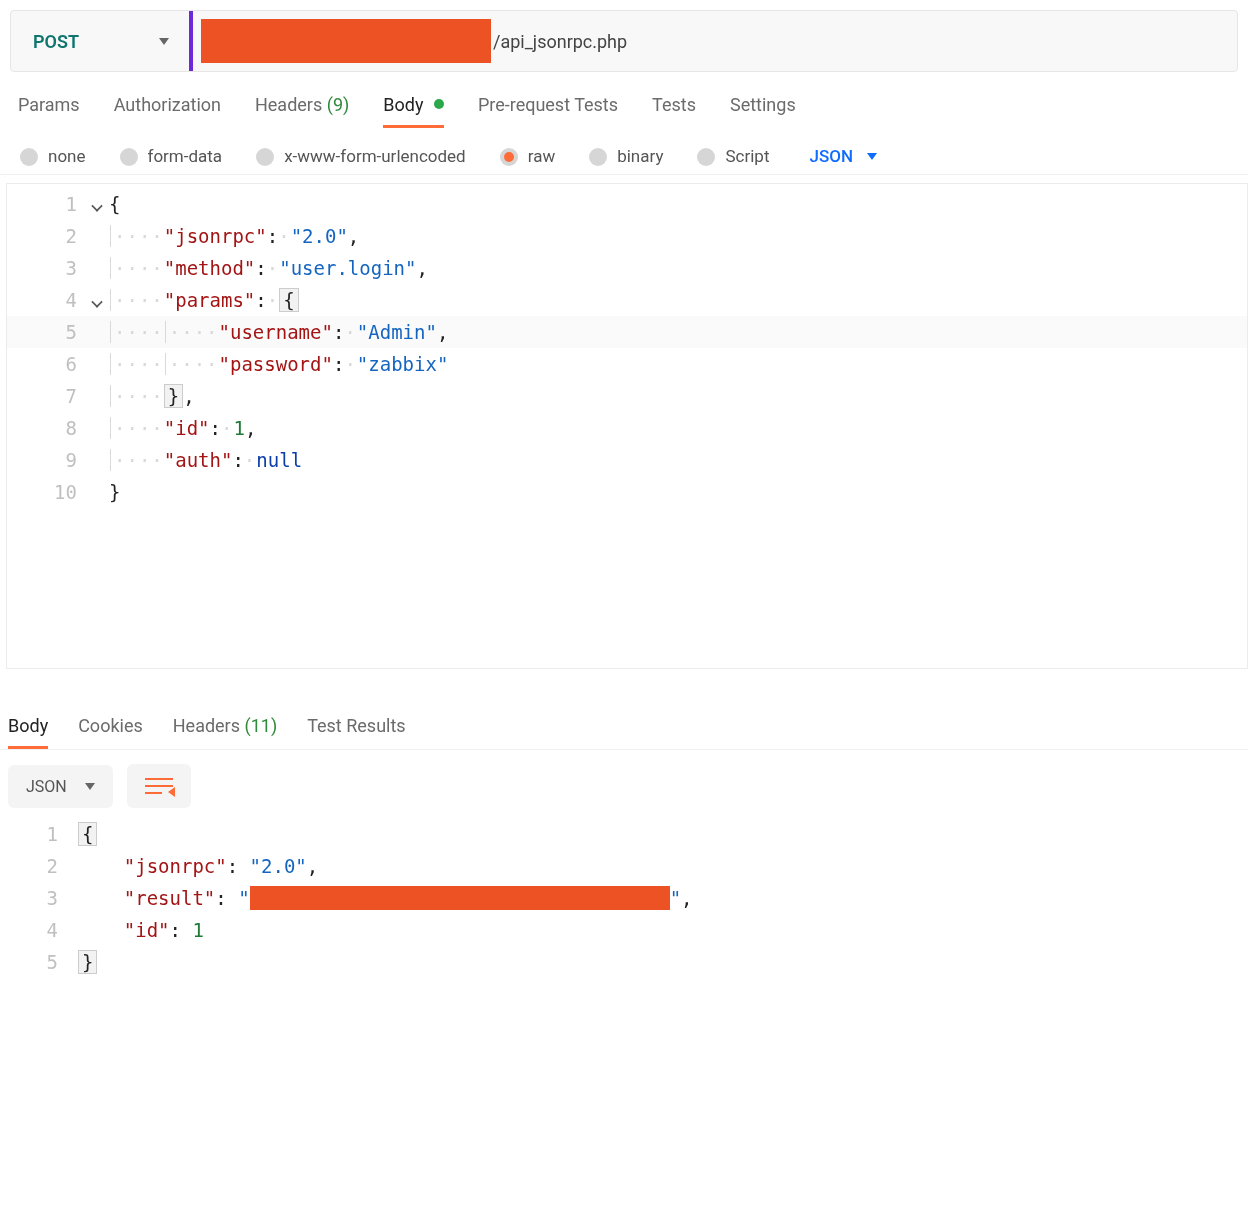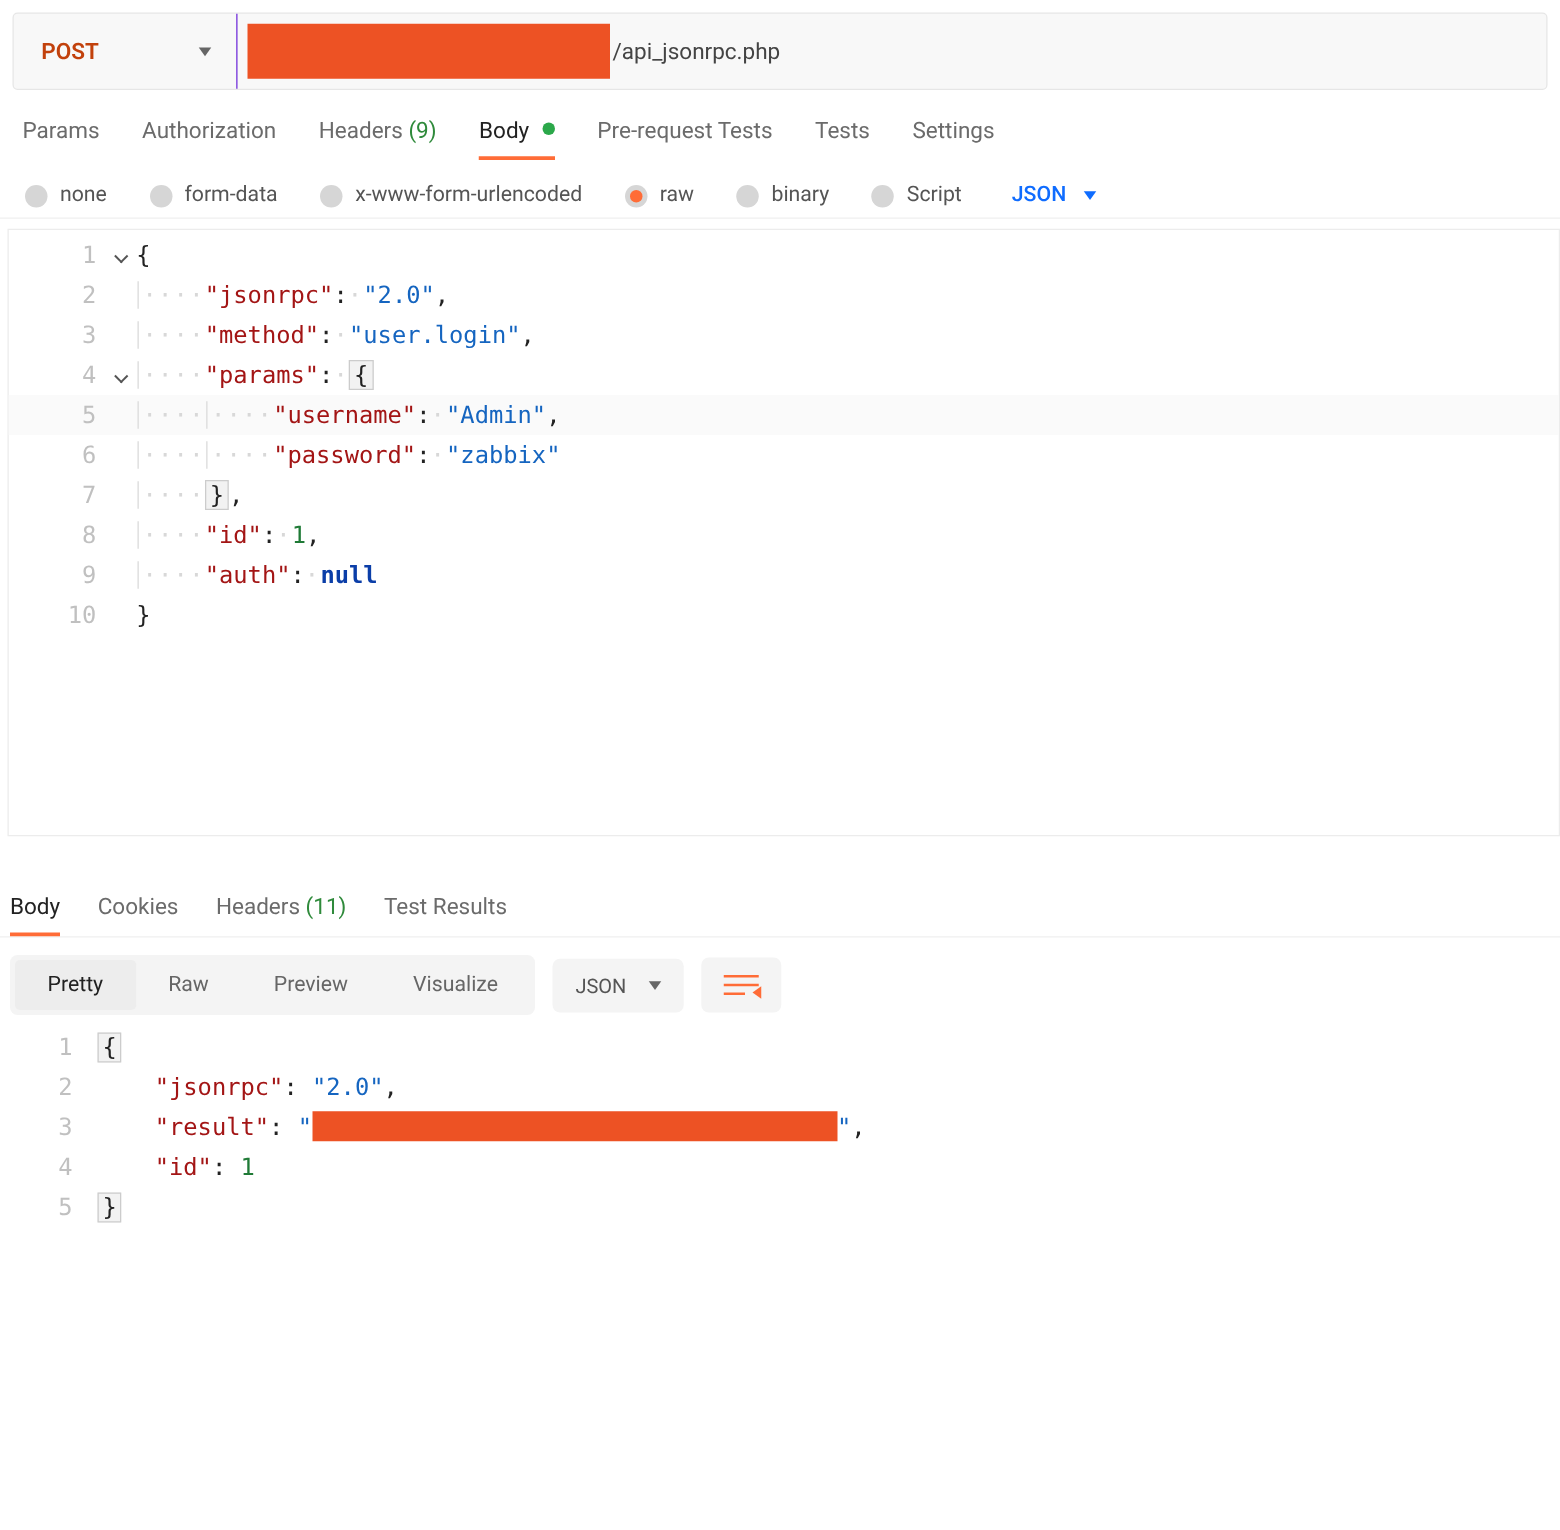--- a/index.html
+++ b/index.html
@@ -19,24 +19,24 @@
     border-radius: 4px;
     background: #f8f8f8;
     margin: 10px 10px 0 10px;
     height: 62px;
   }
   .method-select {
     display: flex;
     align-items: center;
     gap: 80px;
     padding: 0 20px 0 22px;
-    border-right: 1px solid #6d28d9;
+    border-right: 4px solid #6d28d9;
     font-weight: 600;
     font-size: 18px;
-    color: #c2410c;
+    color: #0f766e;
     cursor: pointer;
   }
   .method-select .chev { color: #666; }
   .url-box {
     flex: 1;
     display: flex;
     align-items: center;
     padding: 0 8px;
     font-size: 18px;
     color: #444;
@@ -143,21 +143,21 @@
     color: #555;
     user-select: none;
   }
   .code {
     white-space: pre;
   }
   .ws { color: #d8d8d8; letter-spacing: 1px; }
   .k  { color: #a31515; }   
   .s  { color: #1565c0; }   
   .n  { color: #1f7a36; }   
-  .kw { color: #0b3ea8; font-weight: 700; } 
+  .kw { color: #0b3ea8; font-weight: 400; } 
   .p  { color: #222; }      
   .box-brace { background:#f2f2f2; border:1px solid #ccc; padding:0 3px; }
   .indent-guide {
     border-left: 1px solid #d9d9d9;
     margin-left: 1px;
     padding-left: 3px;
   }
   .hl-row .code, .hl-row { background:#fafafa; }
 
   
@@ -383,26 +383,20 @@
     <div class="resp-tab active">Body</div>
     <div class="resp-tab">Cookies</div>
     <div class="resp-tab">
       <span>Headers</span>
       <span class="green-count">(11)</span>
     </div>
     <div class="resp-tab">Test Results</div>
   </div>
 
   <div class="resp-toolbar">
-    <div class="seg-group">
-      <div class="seg-btn active">Pretty</div>
-      <div class="seg-btn">Raw</div>
-      <div class="seg-btn">Preview</div>
-      <div class="seg-btn">Visualize</div>
-    </div>
     <div class="resp-type">
       <span>JSON</span>
       <span class="chev" style="border-top-color:#666"></span>
     </div>
     <div class="wrap-btn">
       <span class="wrap-icon">
           <span></span>
           <span></span>
           <span></span>
         </span>

